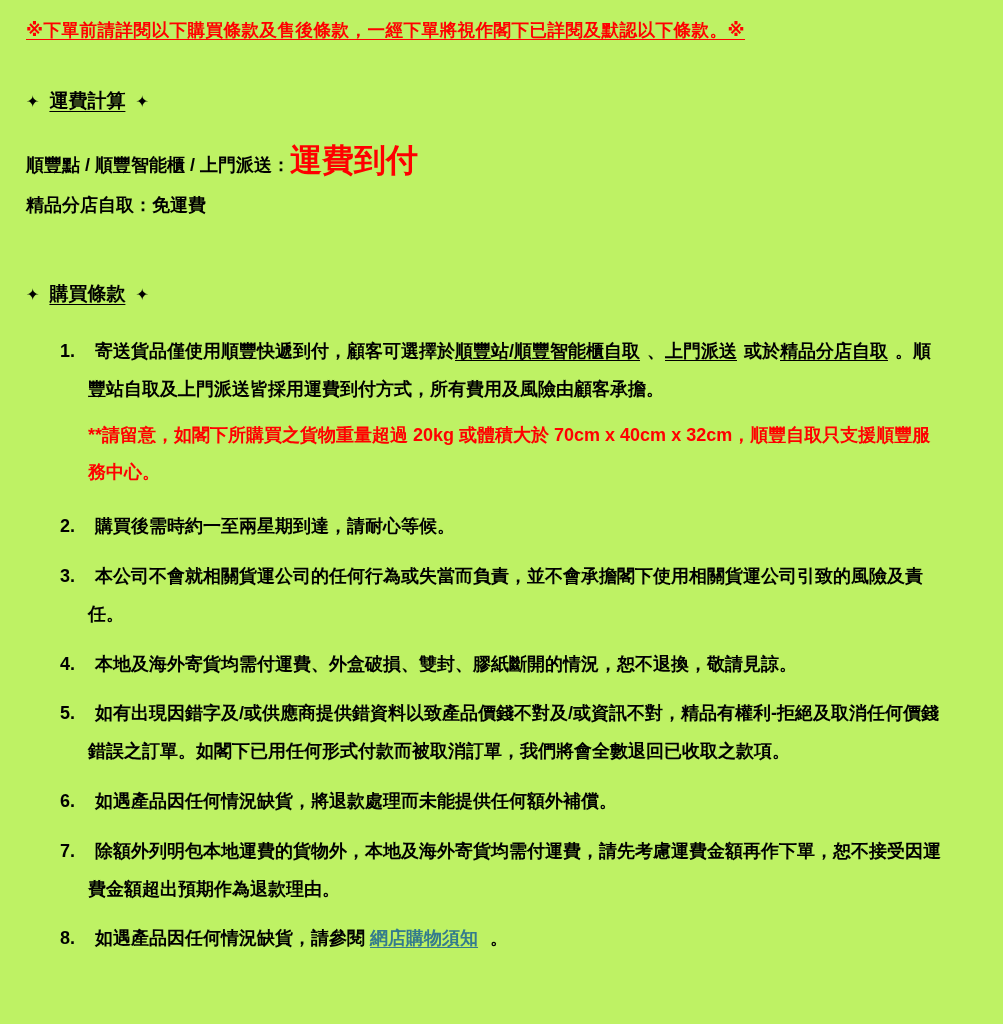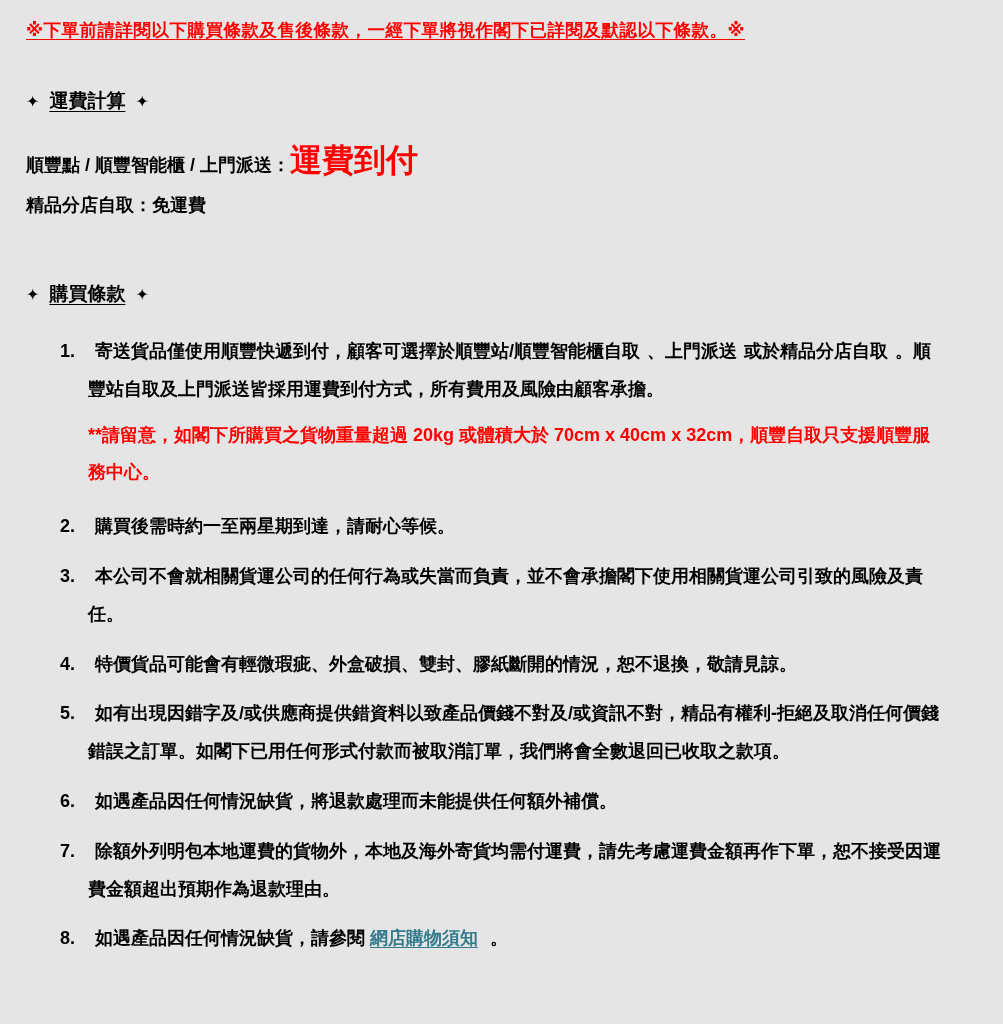--- a/index.html
+++ b/index.html
@@ -11,21 +11,21 @@
   html,body{margin:0;padding:0;background:#ffffff;}
   body{
     font-family:"Liberation Sans","DejaVu Sans",sans-serif;
     color:var(--text-black);
     font-weight:700;
   }
   .page{
     width:1003px;
     min-height:1024px;
     padding:18px 58px 40px 26px;
-    background:#e5e5e5;
+    background:#bef264;
   }
   .notice{
     color:var(--alert-red);
     font-size:17.5px;
     font-weight:700;
     text-decoration:underline;
     text-underline-offset:3px;
     margin:0 0 46px 0;
     letter-spacing:.5px;
   }
@@ -80,20 +80,21 @@
     min-width:0;
   }
   .term-text{font-weight:700;}
   .term-note{
     margin:8px 0 4px 0;
     font-weight:700;
   }
   .seg-normal{color:var(--text-black);margin-left:7px;}
   .seg-underline{
     color:var(--text-black);
+    text-decoration:underline;
     text-underline-offset:3px;
   }
   .seg-red{color:var(--alert-red);}
   a.seg-link{
     color:var(--link-teal);
     text-decoration:underline;
     text-underline-offset:3px;
     cursor:pointer;
   }
 </style>
@@ -138,21 +139,21 @@
       </div>
       <div class="term-item">
         <span class="term-num">3.</span>
         <div class="term-body">
           <div class="term-text"><span class="seg seg-normal">本公司不會就相關貨運公司的任何行為或失當而負責，並不會承擔閣下使用相關貨運公司引致的風險及責任。</span></div>
         </div>
       </div>
       <div class="term-item">
         <span class="term-num">4.</span>
         <div class="term-body">
-          <div class="term-text"><span class="seg seg-normal">特價貨品可能會有輕微瑕疵、外盒破損、雙封、膠紙斷開的情況，恕不退換，敬請見諒。</span></div>
+          <div class="term-text"><span class="seg seg-normal">本地及海外寄貨均需付運費、外盒破損、雙封、膠紙斷開的情況，恕不退換，敬請見諒。</span></div>
         </div>
       </div>
       <div class="term-item">
         <span class="term-num">5.</span>
         <div class="term-body">
           <div class="term-text"><span class="seg seg-normal">如有出現因錯字及/或供應商提供錯資料以致產品價錢不對及/或資訊不對，精品有權利-拒絕及取消任何價錢錯誤之訂單。如閣下已用任何形式付款而被取消訂單，我們將會全數退回已收取之款項。</span></div>
         </div>
       </div>
       <div class="term-item">
         <span class="term-num">6.</span>

